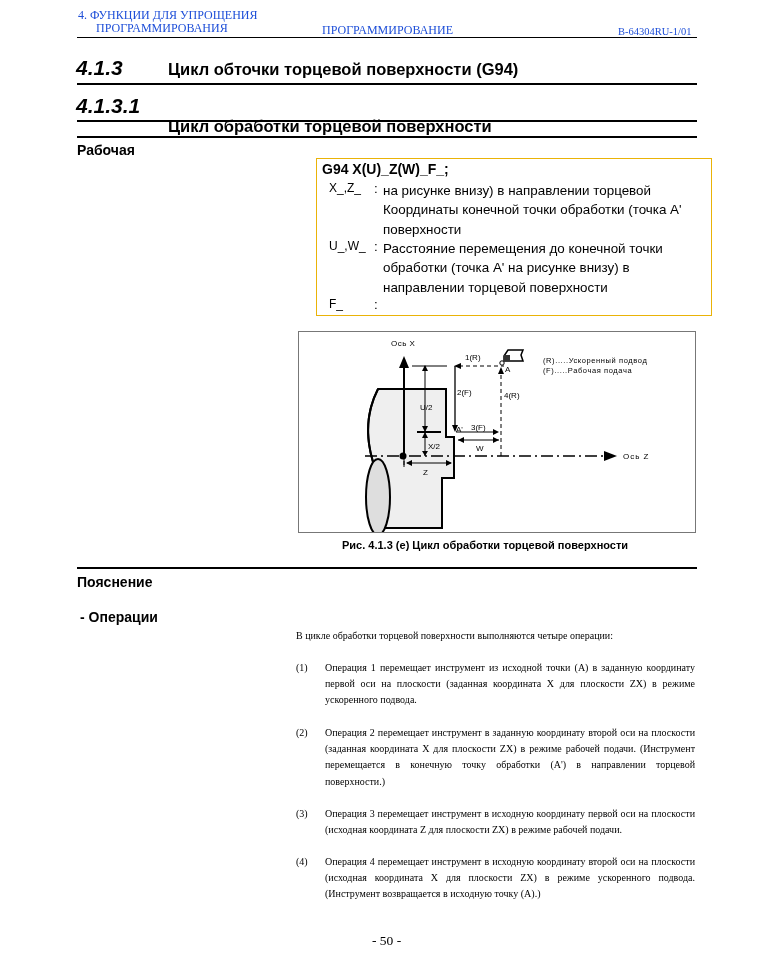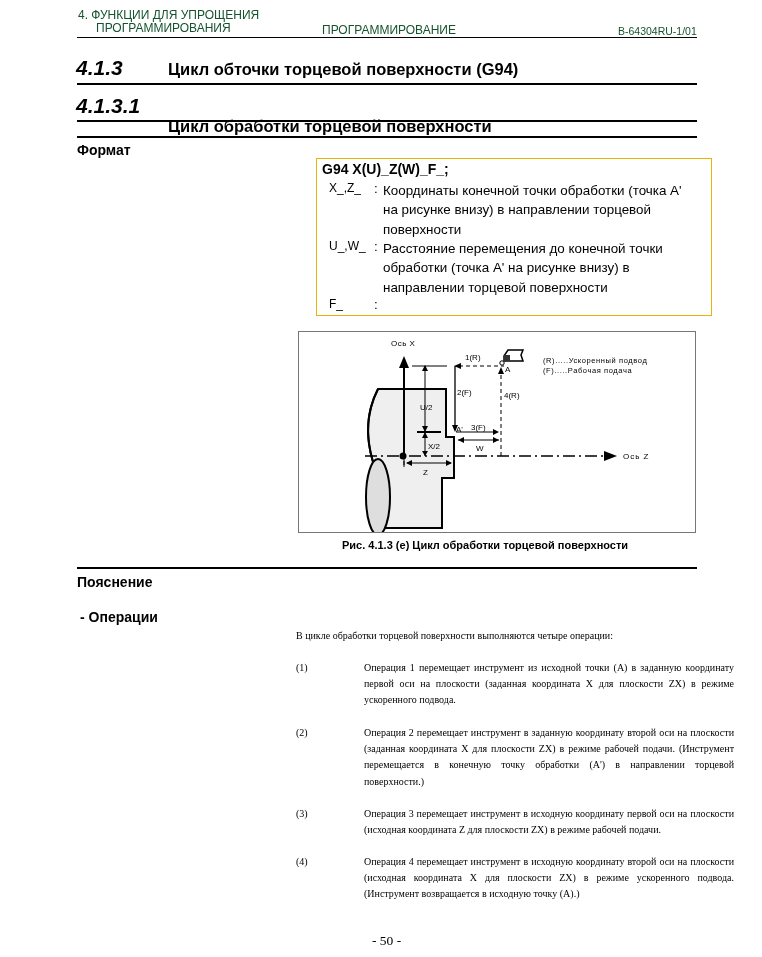--- a/index.html
+++ b/index.html
@@ -1,32 +1,32 @@
 <!DOCTYPE html>
 <html><head>
 <meta charset="utf-8">
 <style>
   html, body { margin:0; padding:0; background:#ffffff; }
   body { width:762px; height:957px; position:relative; overflow:hidden; color:#000; font-family:"Liberation Sans", sans-serif; }
   .abs { position:absolute; }
-  .hdr { font-size:12px; line-height:13px; color:#14532d; }
+  .hdr { font-size:12px; line-height:13px; color:#1d4ed8;font-family:Liberation Serif, serif; }
   .rule { position:absolute; left:77px; right:65px; background:#000; }
   .h-num { font-style:italic; font-weight:bold; font-size:21px; }
   .h-title { font-weight:bold; font-size:16.5px; }
   .sec-label { font-weight:bold; font-size:14px; }
   .fmt-box { position:absolute; left:316px; top:158px; width:396px; height:158px; border:1px solid #eab308; box-sizing:border-box; }
   .fmt-head { position:absolute; left:5px; top:2px; font-weight:bold; font-size:14px; }
   .fmt-key { position:absolute; left:12px; font-size:12px; }
   .fmt-colon { position:absolute; left:57px; font-size:13.4px; }
   .fmt-desc { position:absolute; left:66px; width:320px; font-size:13.4px; line-height:19.3px; }
   .fig-box { position:absolute; left:298px; top:331px; width:398px; height:202px; border:1px solid #777; box-sizing:border-box; }
   .caption { font-weight:bold; font-size:11px; }
   .serif { font-family:"Liberation Serif", serif; font-size:10px; line-height:16.2px; text-align:justify; }
   .op-num { position:absolute; left:0; }
-  .op-text { position:absolute; left:29px; width:370px; text-align:justify;margin-left:39px; }
+  .op-text { position:absolute; left:29px; width:370px; text-align:justify; }
   .page-no { font-family:"Liberation Serif", serif; font-size:13.5px; }
   svg text { font-family:"Liberation Sans", sans-serif; }
 </style>
 </head>
 <body>
 
 <div class="abs hdr" style="left:78px; top:9px;">4.  ФУНКЦИИ ДЛЯ УПРОЩЕНИЯ</div>
 <div class="abs hdr" style="left:96px; top:22px;">ПРОГРАММИРОВАНИЯ</div>
 <div class="abs hdr" style="left:322px; top:24px;">ПРОГРАММИРОВАНИЕ</div>
 <div class="abs hdr" style="left:618px; top:25px; font-size:10.5px;">B-64304RU-1/01</div>
@@ -34,30 +34,30 @@
 
 <div class="abs h-num" style="left:76px; top:56px;">4.1.3</div>
 <div class="abs h-title" style="left:168px; top:60px;">Цикл обточки торцевой поверхности (G94)</div>
 <div class="rule" style="top:83px; height:2px;"></div>
 
 <div class="abs h-num" style="left:76px; top:94px;">4.1.3.1</div>
 <div class="abs h-title" style="left:168px; top:98px;margin-top:19px;">Цикл обработки торцевой поверхности</div>
 <div class="rule" style="top:120px; height:2px;"></div>
 
 <div class="rule" style="top:136px; height:2px;"></div>
-<div class="abs sec-label" style="left:77px; top:142px;">Формат</div>
+<div class="abs sec-label" style="left:77px; top:142px;">Рабочая</div>
 
 <div class="fmt-box">
   <div class="fmt-head">G94 X(U)_Z(W)_F_;</div>
 
   <div class="fmt-key" style="top:22px;">X_,Z_</div>
   <div class="fmt-colon" style="top:22px;">:</div>
   <div class="fmt-desc" style="top:22px;">
+    <div>на рисунке внизу) в направлении торцевой</div>
     <div>Координаты конечной точки обработки (точка A'</div>
-    <div>на рисунке внизу) в направлении торцевой</div>
     <div>поверхности</div>
   </div>
 
   <div class="fmt-key" style="top:80px;">U_,W_</div>
   <div class="fmt-colon" style="top:80px;">:</div>
   <div class="fmt-desc" style="top:80px;">
     <div>Расстояние перемещения до конечной точки</div>
     <div>обработки (точка A' на рисунке внизу) в</div>
     <div>направлении торцевой поверхности</div>
   </div>

